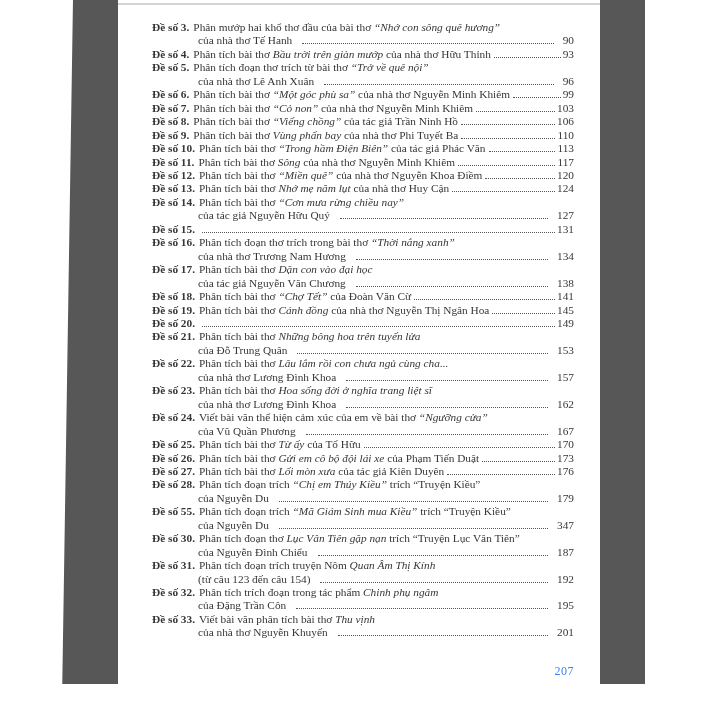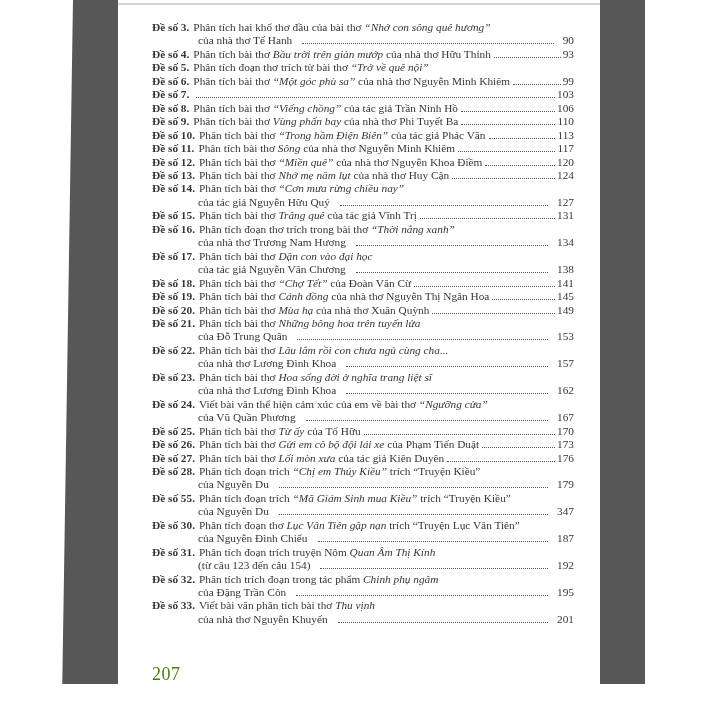--- a/index.html
+++ b/index.html
@@ -31,60 +31,66 @@
   .txt { flex:none; }
   .txt i { font-style:italic; }
   .leader {
     flex:1 1 auto; min-width:8px;
     margin:0 2px 2.5px 3px;
     border-bottom:1.6px dotted #555555;
   }
   .pg { flex:none; }
   .footer {
     position:absolute; left:152px; top:664px; width:422px;
-    text-align:left; font-size:18px; color:#4d7c0f;
+    text-align:right; font-size:12px; color:#3b82f6;
     letter-spacing:0.5px;
   }
 </style>
 </head>
 <body>
 
 <div class="shot">
   <div class="band-left"></div>
   <div class="band-right"></div>
   <div class="page-top-edge"></div>
 
   <div class="toc">
       <div class="toc-line">
         <span class="label">Đề số 3.</span>
-        <span class="txt"><span>Phân tích hai khổ thơ đầu của bài thơ </span><i>“Nhớ con sông quê hương”</i></span>
+        <span class="txt"><span>Phân mướp hai khổ thơ đầu của bài thơ </span><i>“Nhớ con sông quê hương”</i></span>
       </div>
       <div class="toc-line indent">
         <span class="txt"><span>của nhà thơ Tế Hanh</span></span>
         <span class="leader"></span>
         <span class="pg">90</span>
       </div>
       <div class="toc-line">
         <span class="label">Đề số 4.</span>
         <span class="txt"><span>Phân tích bài thơ </span><i>Bầu trời trên giàn mướp</i><span> của nhà thơ Hữu Thỉnh</span></span>
         <span class="leader"></span>
         <span class="pg">93</span>
       </div>
       <div class="toc-line">
         <span class="label">Đề số 5.</span>
         <span class="txt"><span>Phân tích đoạn thơ trích từ bài thơ </span><i>“Trở về quê nội”</i></span>
       </div>
+      <div class="toc-line indent">
+        <span class="txt"><span>của nhà thơ Lê Anh Xuân</span></span>
+        <span class="leader"></span>
+        <span class="pg">96</span>
+      </div>
       <div class="toc-line">
         <span class="label">Đề số 6.</span>
         <span class="txt"><span>Phân tích bài thơ </span><i>“Một góc phù sa”</i><span> của nhà thơ Nguyễn Minh Khiêm</span></span>
         <span class="leader"></span>
         <span class="pg">99</span>
       </div>
       <div class="toc-line">
         <span class="label">Đề số 7.</span>
+        <span class="txt"><span>Phân tích bài thơ </span><i>“Cỏ non”</i><span> của nhà thơ Nguyễn Minh Khiêm</span></span>
         <span class="leader"></span>
         <span class="pg">103</span>
       </div>
       <div class="toc-line">
         <span class="label">Đề số 8.</span>
         <span class="txt"><span>Phân tích bài thơ </span><i>“Viếng chồng”</i><span> của tác giả Trần Ninh Hồ</span></span>
         <span class="leader"></span>
         <span class="pg">106</span>
       </div>
       <div class="toc-line">
@@ -121,21 +127,20 @@
         <span class="label">Đề số 14.</span>
         <span class="txt"><span>Phân tích bài thơ </span><i>“Cơn mưa rừng chiều nay”</i></span>
       </div>
       <div class="toc-line indent">
         <span class="txt"><span>của tác giả Nguyễn Hữu Quý</span></span>
         <span class="leader"></span>
         <span class="pg">127</span>
       </div>
       <div class="toc-line">
         <span class="label">Đề số 15.</span>
-        <span class="txt"><span>Phân tích bài thơ </span><i>Trăng quê</i><span> của tác giả Vĩnh Trị</span></span>
         <span class="leader"></span>
         <span class="pg">131</span>
       </div>
       <div class="toc-line">
         <span class="label">Đề số 16.</span>
         <span class="txt"><span>Phân tích đoạn thơ trích trong bài thơ </span><i>“Thời nắng xanh”</i></span>
       </div>
       <div class="toc-line indent">
         <span class="txt"><span>của nhà thơ Trương Nam Hương</span></span>
         <span class="leader"></span>
@@ -157,21 +162,20 @@
         <span class="pg">141</span>
       </div>
       <div class="toc-line">
         <span class="label">Đề số 19.</span>
         <span class="txt"><span>Phân tích bài thơ </span><i>Cánh đồng</i><span> của nhà thơ Nguyễn Thị Ngân Hoa</span></span>
         <span class="leader"></span>
         <span class="pg">145</span>
       </div>
       <div class="toc-line">
         <span class="label">Đề số 20.</span>
-        <span class="txt"><span>Phân tích bài thơ </span><i>Mùa hạ</i><span> của nhà thơ Xuân Quỳnh</span></span>
         <span class="leader"></span>
         <span class="pg">149</span>
       </div>
       <div class="toc-line">
         <span class="label">Đề số 21.</span>
         <span class="txt"><span>Phân tích bài thơ </span><i>Những bông hoa trên tuyến lửa</i></span>
       </div>
       <div class="toc-line indent">
         <span class="txt"><span>của Đỗ Trung Quân</span></span>
         <span class="leader"></span>

